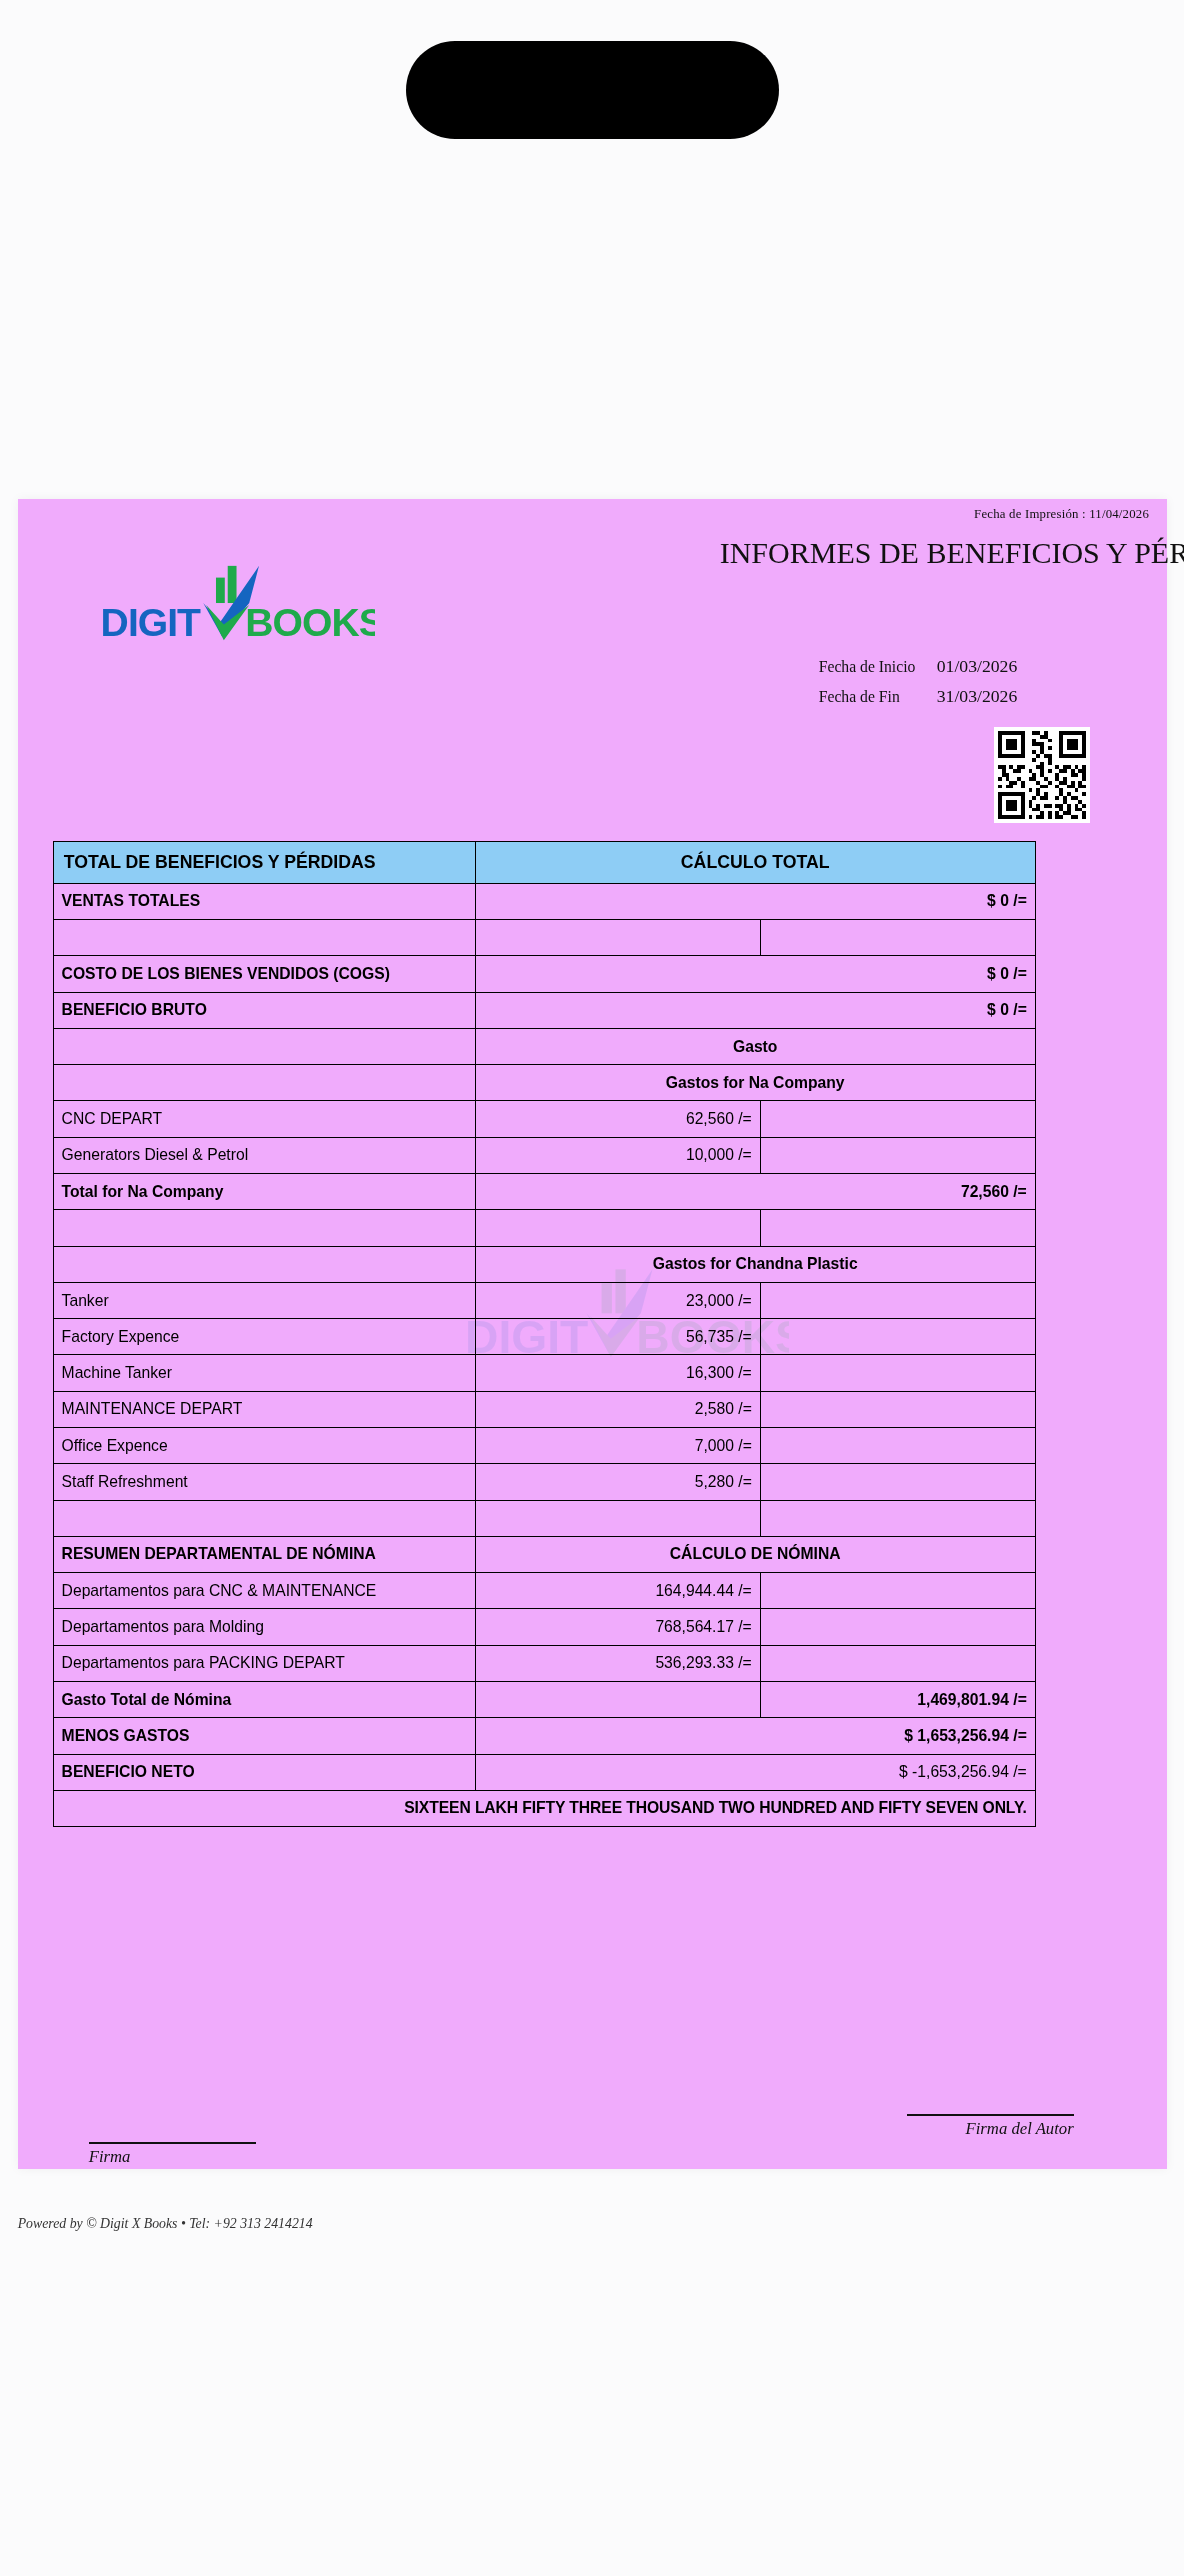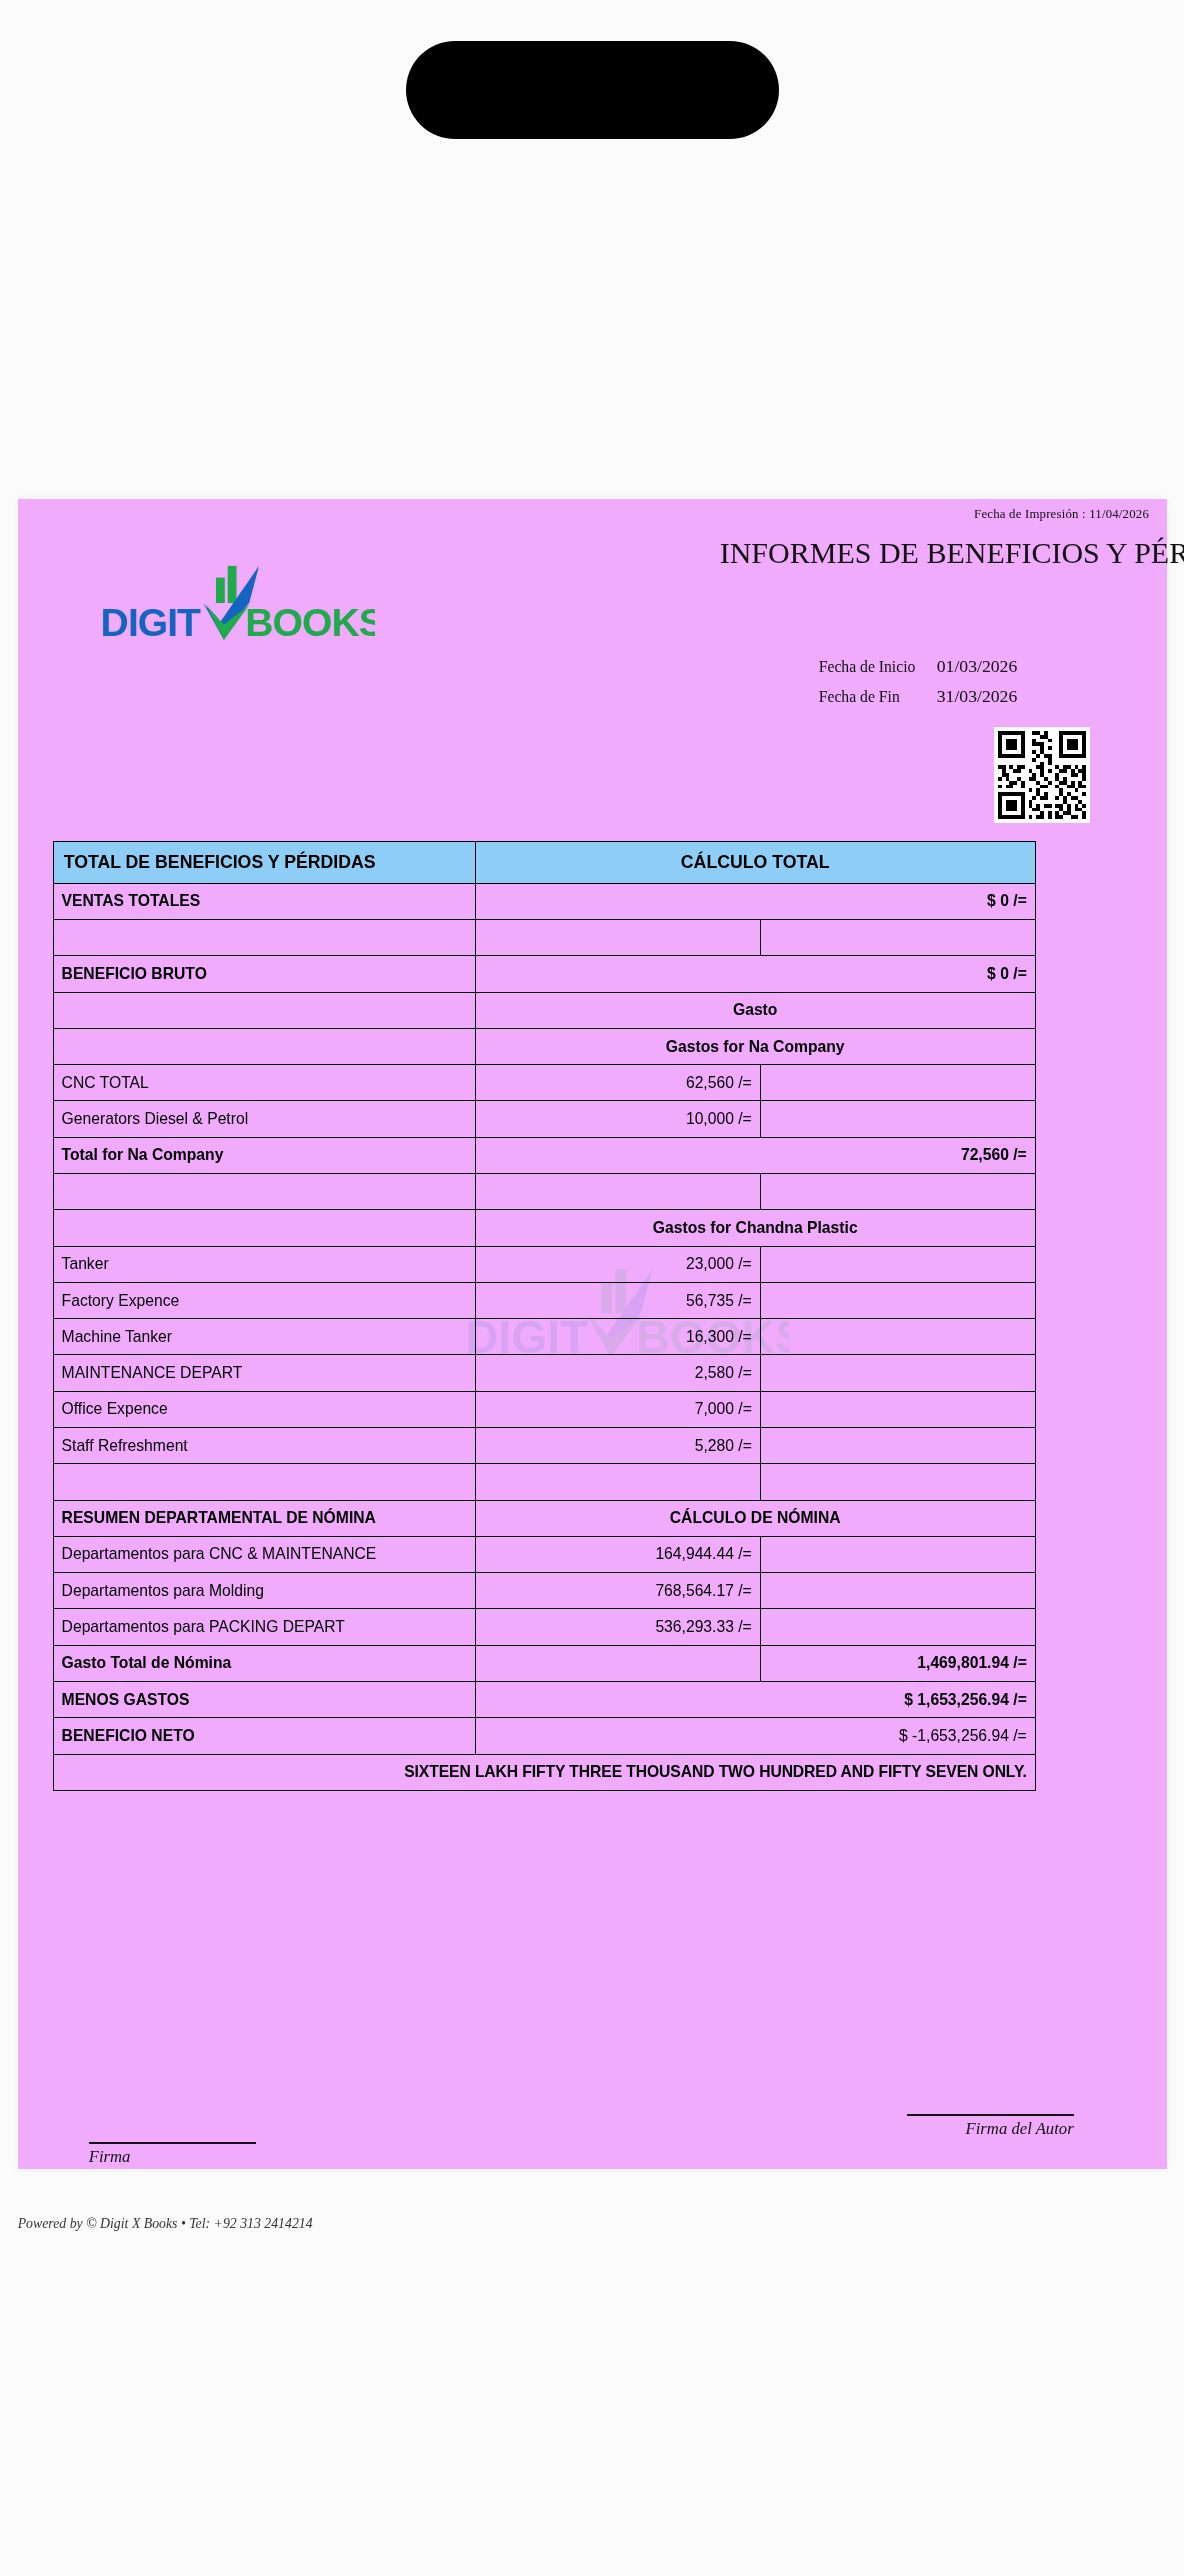--- a/index.html
+++ b/index.html
@@ -259,33 +259,37 @@
         <tr>
           <td class="bold " colspan="1">VENTAS TOTALES</td>
           <td class="right bold " colspan="2">$ 0 /=</td>
         </tr>
         <tr>
           <td colspan="1"></td>
           <td colspan="1"></td>
           <td colspan="1"></td>
         </tr>
         <tr>
+          <td class="bold tall" colspan="1">COSTO DE LOS BIENES VENDIDOS (COGS)</td>
+          <td class="right bold tall" colspan="2">$ 0 /=</td>
+        </tr>
+        <tr>
           <td class="bold " colspan="1">BENEFICIO BRUTO</td>
           <td class="right bold " colspan="2">$ 0 /=</td>
         </tr>
         <tr>
           <td colspan="1"></td>
           <td class="sect-lab" colspan="2">Gasto</td>
         </tr>
         <tr>
           <td colspan="1"></td>
           <td class="sect-lab" colspan="2">Gastos for Na Company</td>
         </tr>
         <tr>
-          <td colspan="1">CNC TOTAL</td>
+          <td colspan="1">CNC DEPART</td>
           <td class="right" colspan="1">62,560 /=</td>
           <td class="right " colspan="1"></td>
         </tr>
         <tr>
           <td colspan="1">Generators Diesel &amp; Petrol</td>
           <td class="right" colspan="1">10,000 /=</td>
           <td class="right " colspan="1"></td>
         </tr>
         <tr>
           <td class="bold " colspan="1">Total for Na Company</td>

